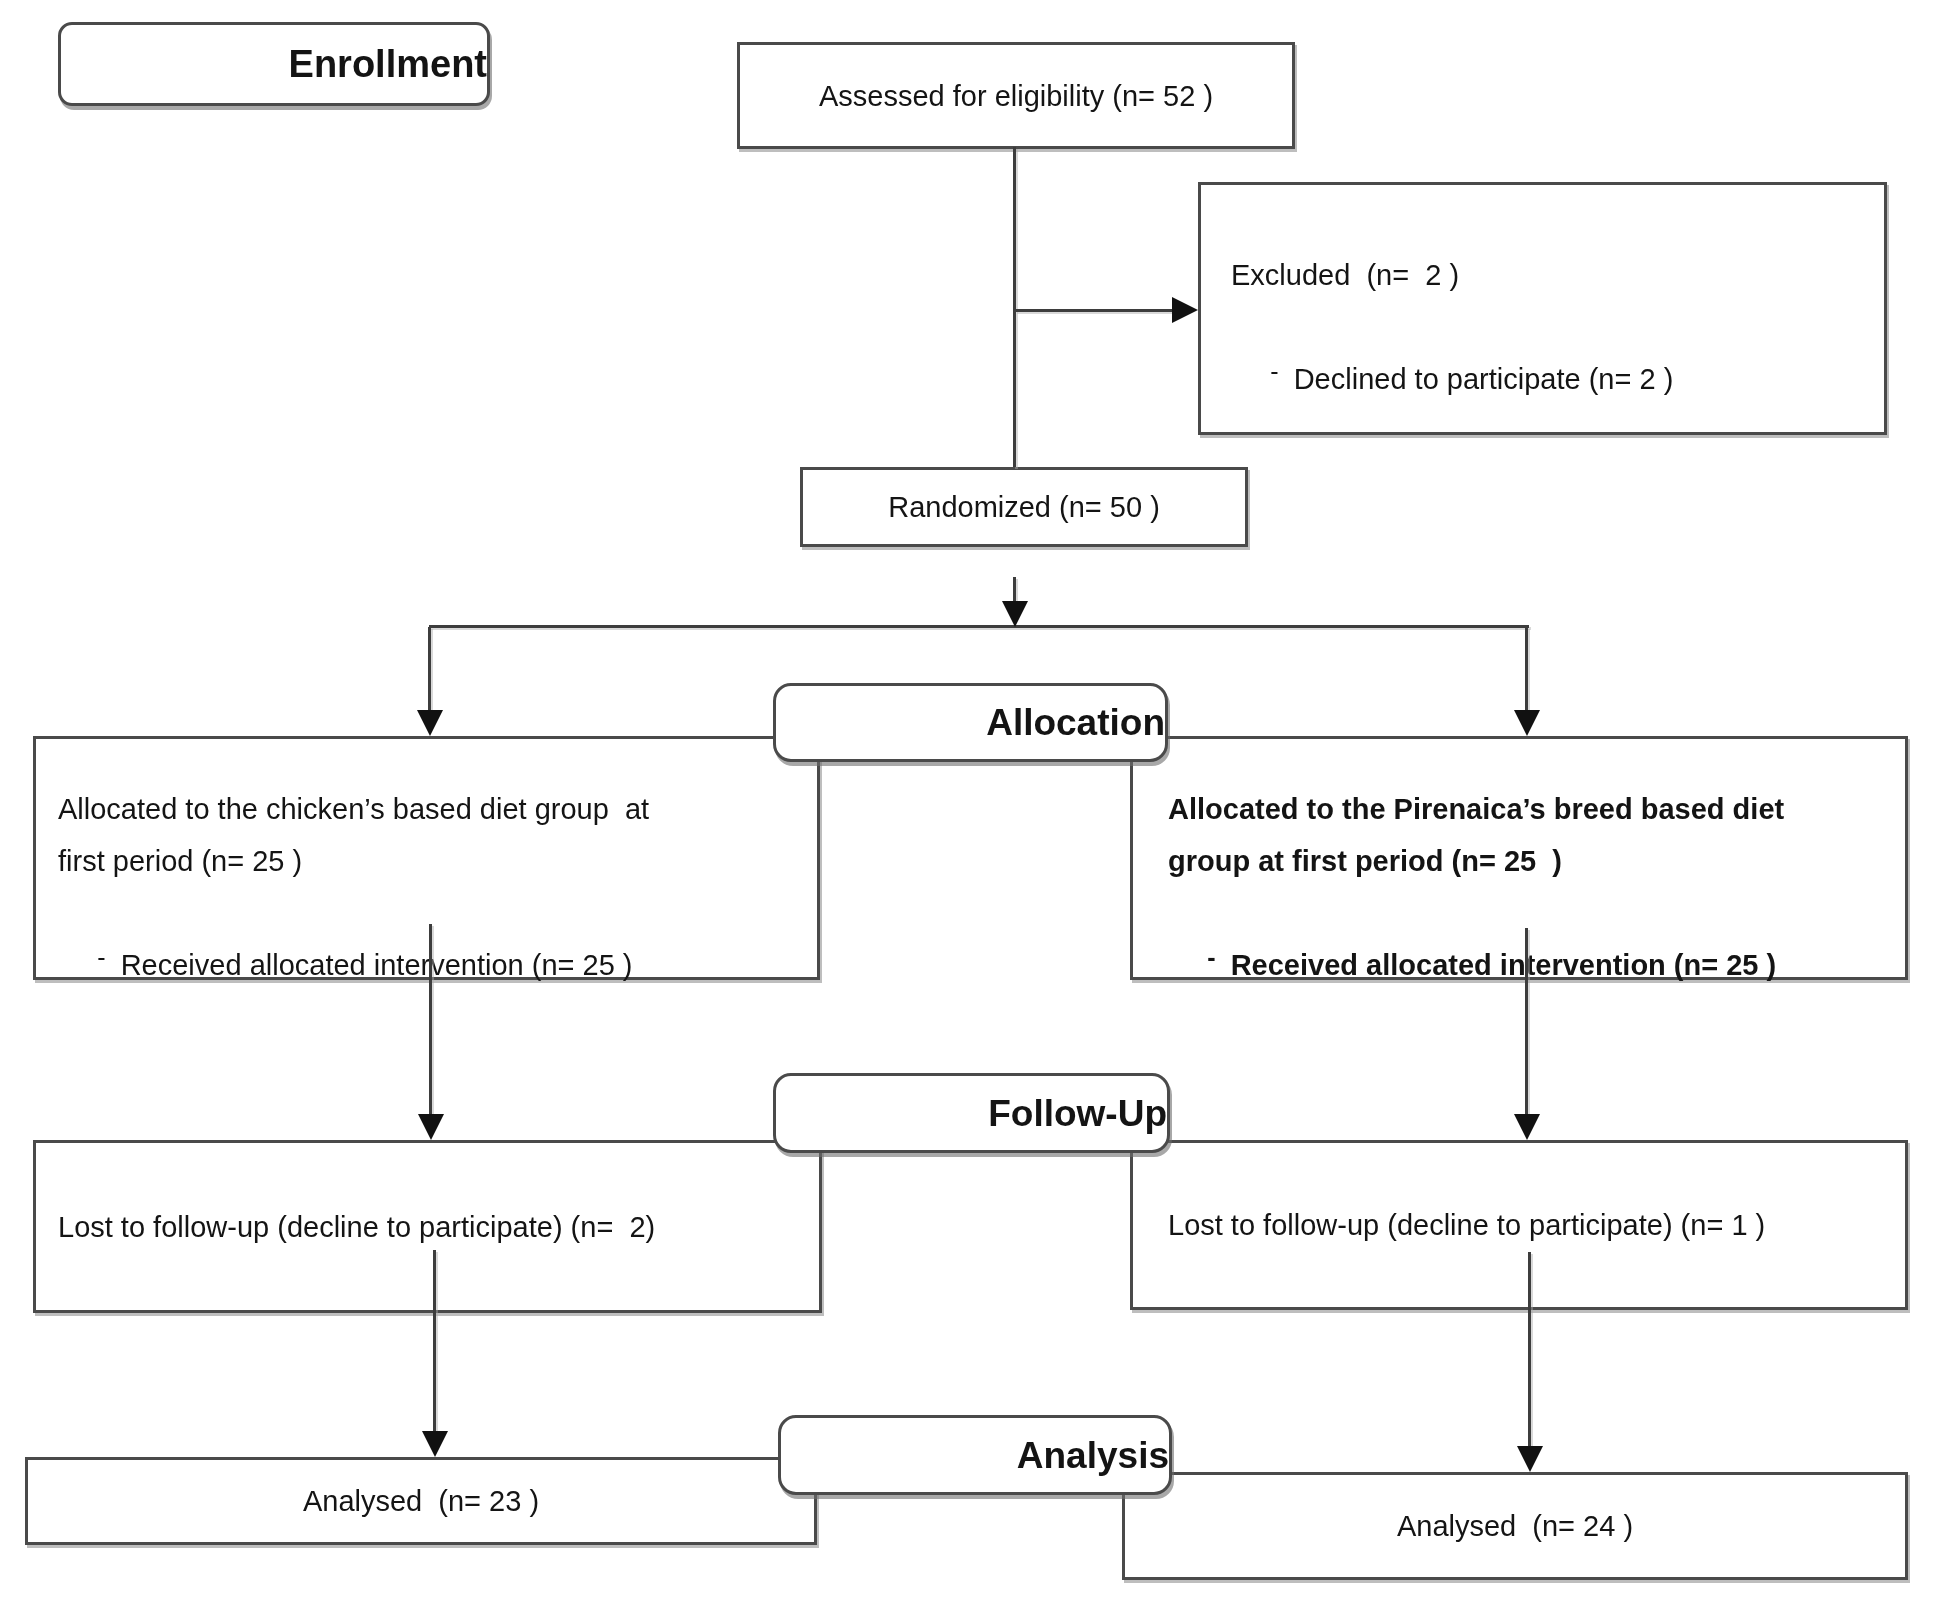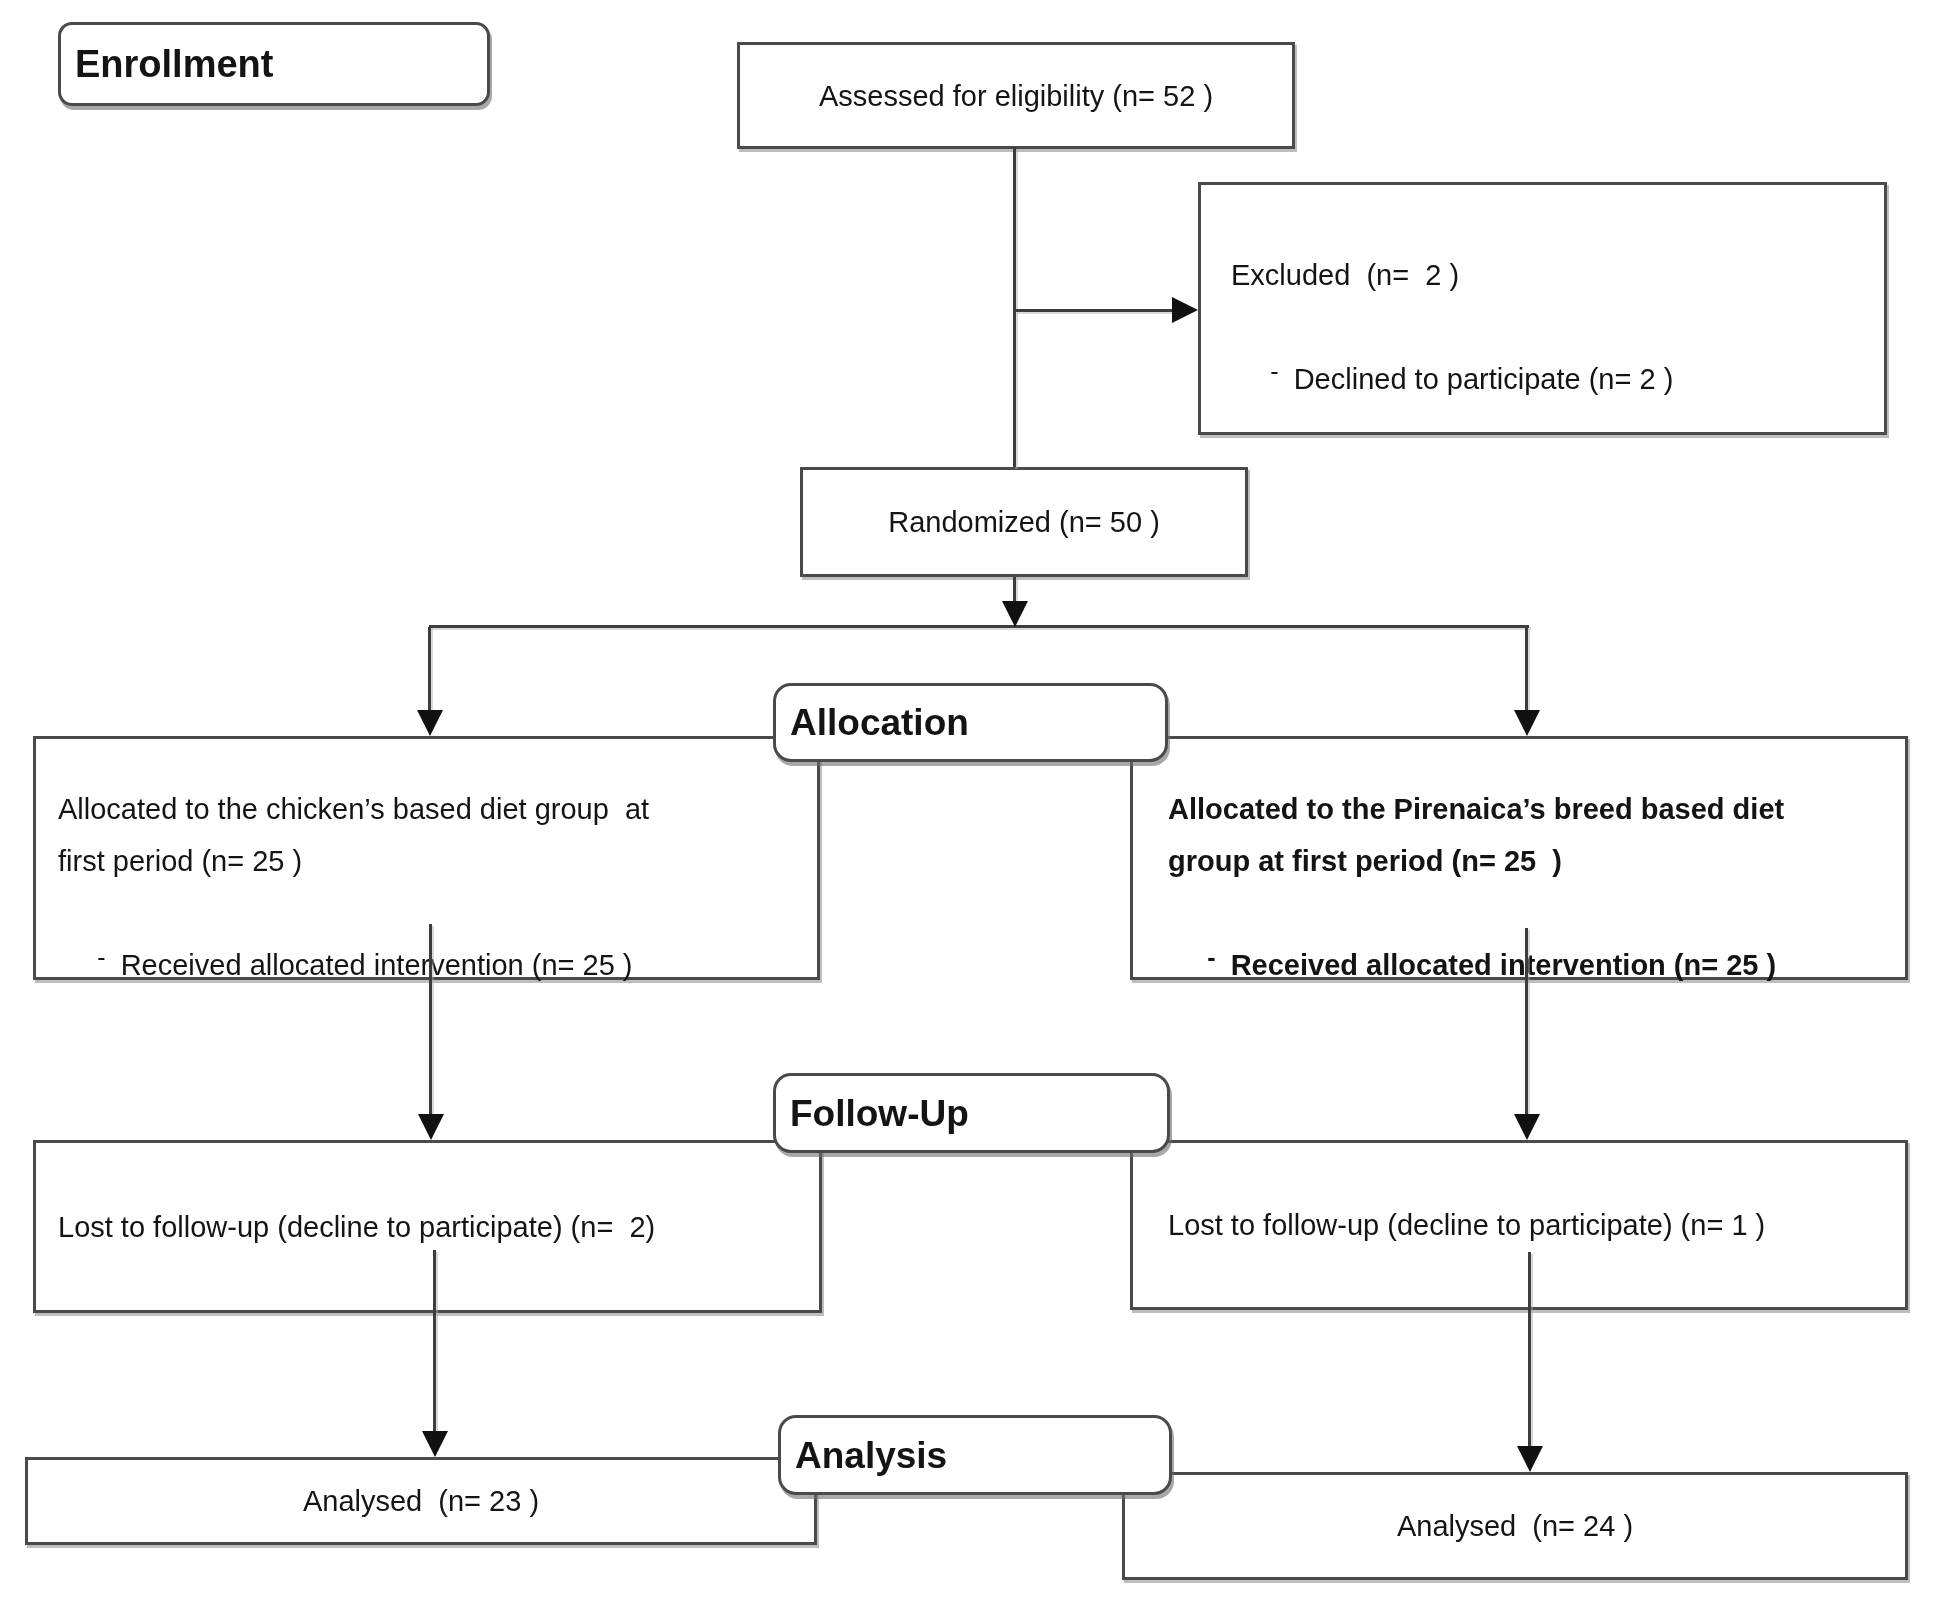--- a/index.html
+++ b/index.html
@@ -16,21 +16,21 @@
     background:#ffffff;
     border:3px solid #4a4a4a;
     box-sizing:border-box;
     box-shadow:2px 3px 0 rgba(125,125,125,0.5);
     z-index:1;
     font-size:29px;
     line-height:52px;
   }
   .stage{
     border-radius:16px;
-    display:flex;align-items:center;justify-content:flex-start;
+    display:flex;align-items:center;justify-content:flex-end;
     font-weight:bold;
     font-size:37px;
     z-index:5;
     box-shadow:2px 4px 0 rgba(110,110,110,0.6);
     line-height:1;
     padding-left:14px;
   }
   .vcenter{display:flex;flex-direction:column;justify-content:center;}
   .center{text-align:center;}
   .line{position:absolute;background:#3d3d3d;z-index:3;box-shadow:2px 2px 0 rgba(170,170,170,0.45);}
@@ -82,21 +82,21 @@
     <div class="txt">Assessed for eligibility (n= 52 )</div>
   </div>
 
   <div class="box" style="left:1198px;top:182px;width:689px;height:253px;padding:64px 15px 0 30px;">
     <div class="txt">Excluded  (n=  2 )</div>
     <div class="bullet-line">
       <span class="dash">-</span><span class="txt">Declined to participate (n= 2 )</span>
     </div>
   </div>
 
-  <div class="box vcenter center" style="left:800px;top:467px;width:448px;height:110px;">
+  <div class="box vcenter center" style="left:800px;top:467px;width:448px;height:80px;">
     <div class="txt">Randomized (n= 50 )</div>
   </div>
 
   <div class="box" style="left:33px;top:736px;width:787px;height:244px;padding:44px 15px 0 22px;">
     <div class="txt">Allocated to the chicken’s based diet group  at</div>
     <div class="txt">first period (n= 25 )</div>
     <div class="bullet-line">
       <span class="dash">-</span><span class="txt">Received allocated intervention (n= 25 )</span>
     </div>
   </div>

